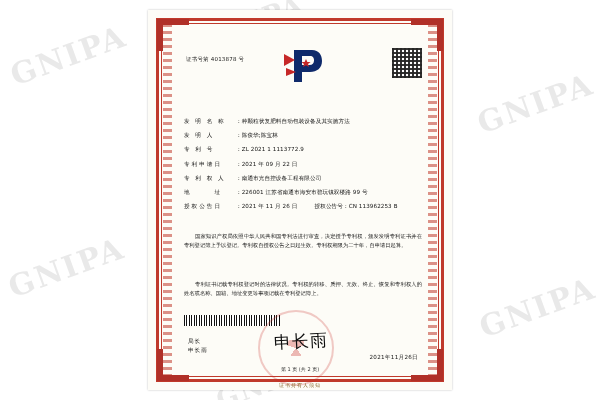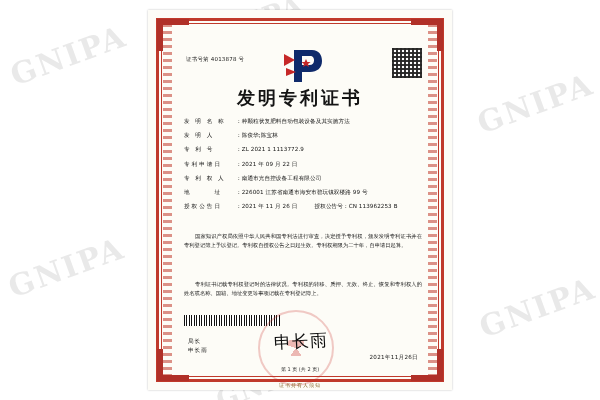--- a/index.html
+++ b/index.html
@@ -305,21 +305,20 @@
         <path d="M12 4 L30 4 C37 4 40 9 40 15 C40 22 35 26 28 26 L20 26 L20 36 L12 36 Z" fill="#0f2a6b"></path>
         <path d="M20 10 L28 10 C31 10 32 12 32 14.5 C32 17 30.5 19 27.5 19 L20 19 Z" fill="#fdfcf7"></path>
         <path d="M2 8 L13 14 L2 20 Z" fill="#c62828"></path>
         <path d="M4 22 L14 26 L4 30 Z" fill="#c62828"></path>
         <polygon points="24,13 25.4,16 28.6,16 26,18 27,21 24,19.2 21,21 22,18 19.4,16 22.6,16" fill="#c62828"></polygon>
       </svg>
     </div>
 
     <div class="qr"></div>
 
-    <div class="title">发明专利证书</div>
 
     <div class="fields">
       <div class="row">
         <span class="lab">发 明 名 称</span>
         <span class="val">：种颗粒状复肥料自动包装设备及其实施方法</span>
       </div>
       <div class="row">
         <span class="lab">发 明 人</span>
         <span class="val">：陈俊华;陈宝林</span>
       </div>

